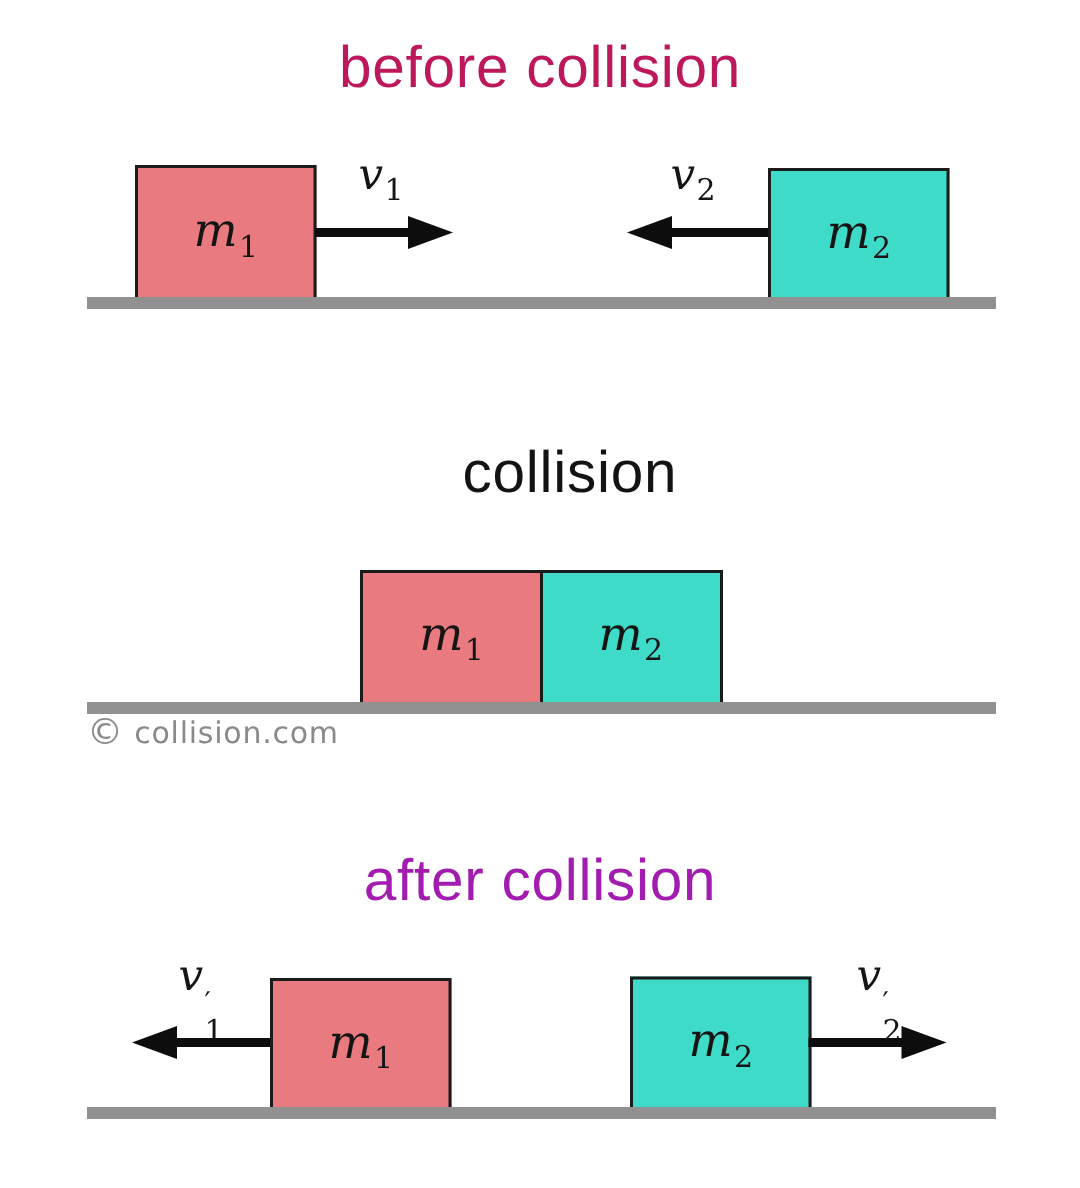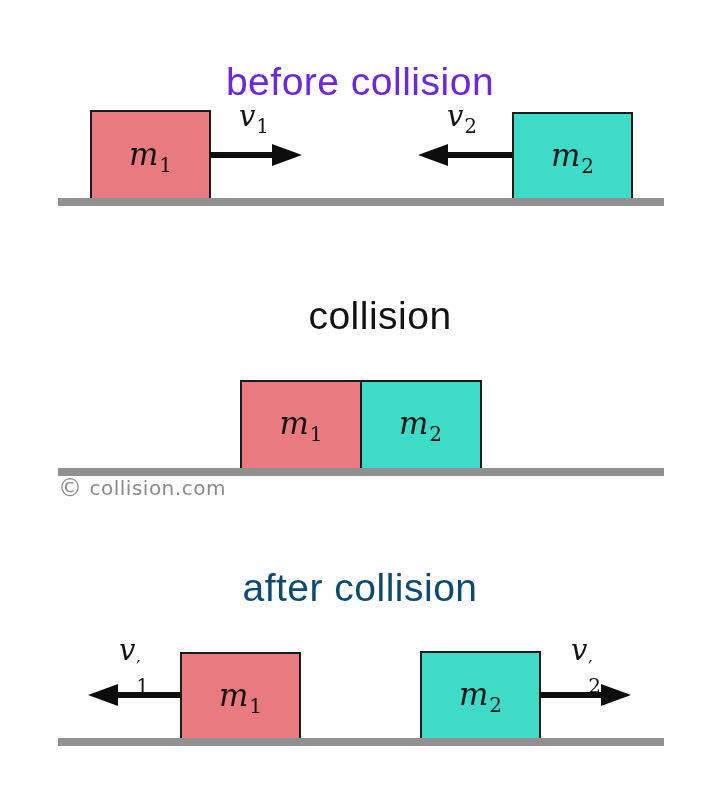--- a/index.html
+++ b/index.html
@@ -81,21 +81,21 @@
   
   #watermark {
     left: 58px; top: 476px; display: flex; align-items: center; gap: 7px;
     font-family: "DejaVu Sans", sans-serif; font-size: 20px; letter-spacing: 0.5px;
   }
   #watermark .c-symbol { font-size: 24px; line-height: 1; }
 </style>
 </head>
 <body style="background-color: rgb(255, 255, 255);">
 
-<div class="abs panel-title" id="title-before" style="color: #6d28d9; margin-top: 36px;">before collision</div>
+<div class="abs panel-title" id="title-before" style="color: #be185d;">before collision</div>
 
 <div class="abs block" id="b1-m1" style="background-color: rgb(233, 122, 128);">
   <span class="mass-label"><span>m</span><sub>1</sub></span>
 </div>
 
 <div class="abs vel-label" id="label-v1"><span>v</span><sub>1</sub></div>
 <div class="abs shaft" id="a1-shaft" style="background-color: rgb(13, 13, 13);"></div>
 <div class="abs head-r" id="a1-head" style="border-left-color: rgb(13, 13, 13);"></div>
 
 <div class="abs vel-label" id="label-v2"><span>v</span><sub>2</sub></div>
@@ -117,21 +117,21 @@
   <span class="mass-label"><span>m</span><sub>2</sub></span>
 </div>
 
 <div class="abs ground" id="ground-2" style="background-color: rgb(145, 145, 145);"></div>
 
 <div class="abs" id="watermark" style="color: rgb(138, 138, 138);">
   <span class="c-symbol">©</span>
   <span>collision.com</span>
 </div>
 
-<div class="abs panel-title" id="title-after" style="color: #0c4a6e;">after collision</div>
+<div class="abs panel-title" id="title-after" style="color: #a21caf;">after collision</div>
 
 <div class="abs vel-label" id="label-v1p"><span>v</span><span class="stack">
       <span class="prime">′</span>
       <span class="ssub">1</span>
     </span></div>
 <div class="abs head-l" id="a3-head" style="border-right-color: rgb(13, 13, 13);"></div>
 <div class="abs shaft" id="a3-shaft" style="background-color: rgb(13, 13, 13);"></div>
 
 <div class="abs block" id="b3-m1" style="background-color: rgb(233, 122, 128);">
   <span class="mass-label"><span>m</span><sub>1</sub></span>

